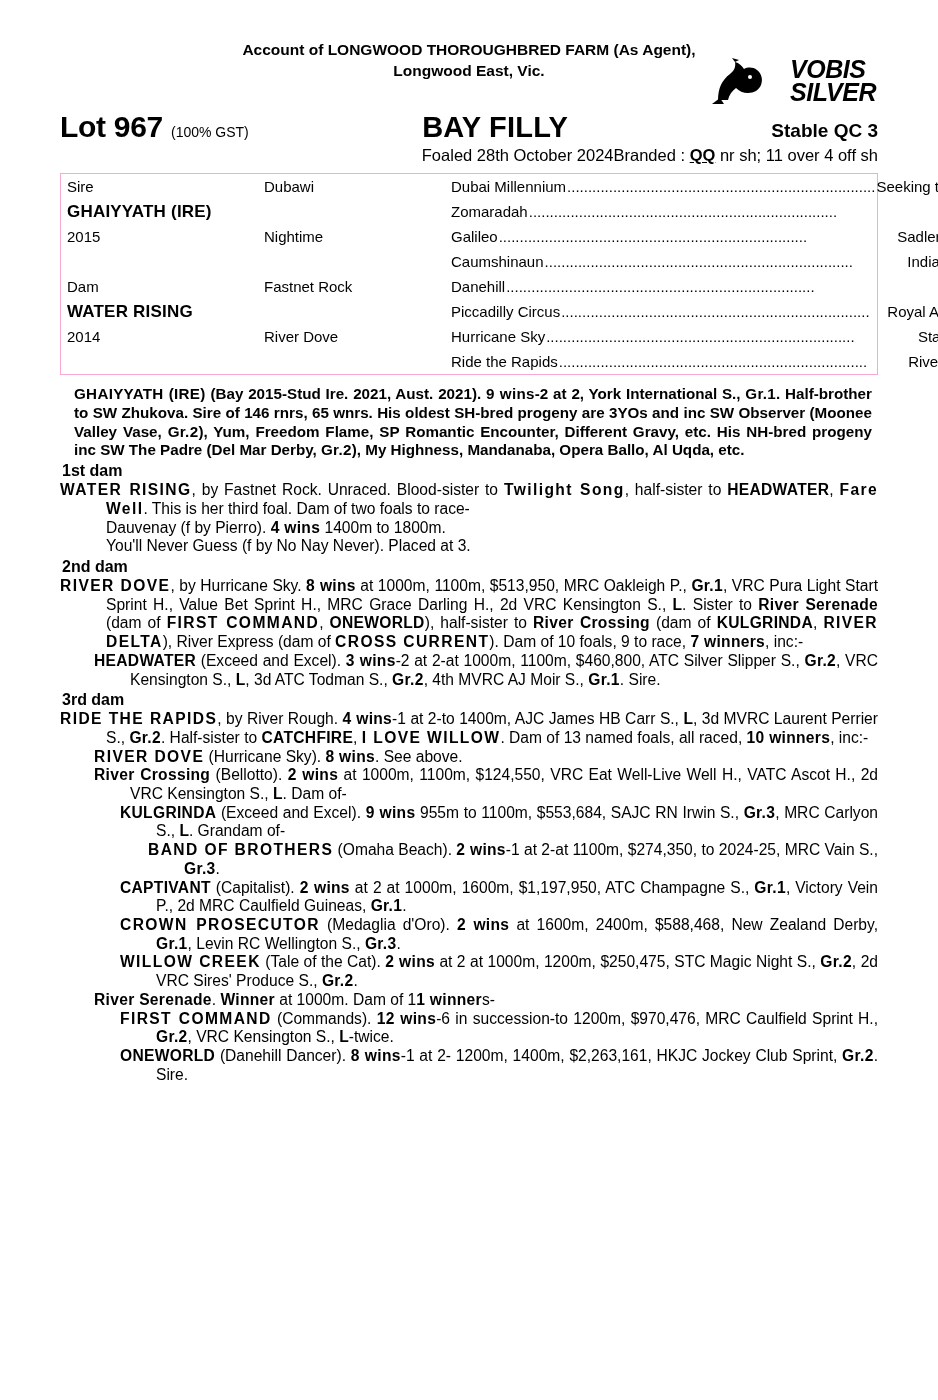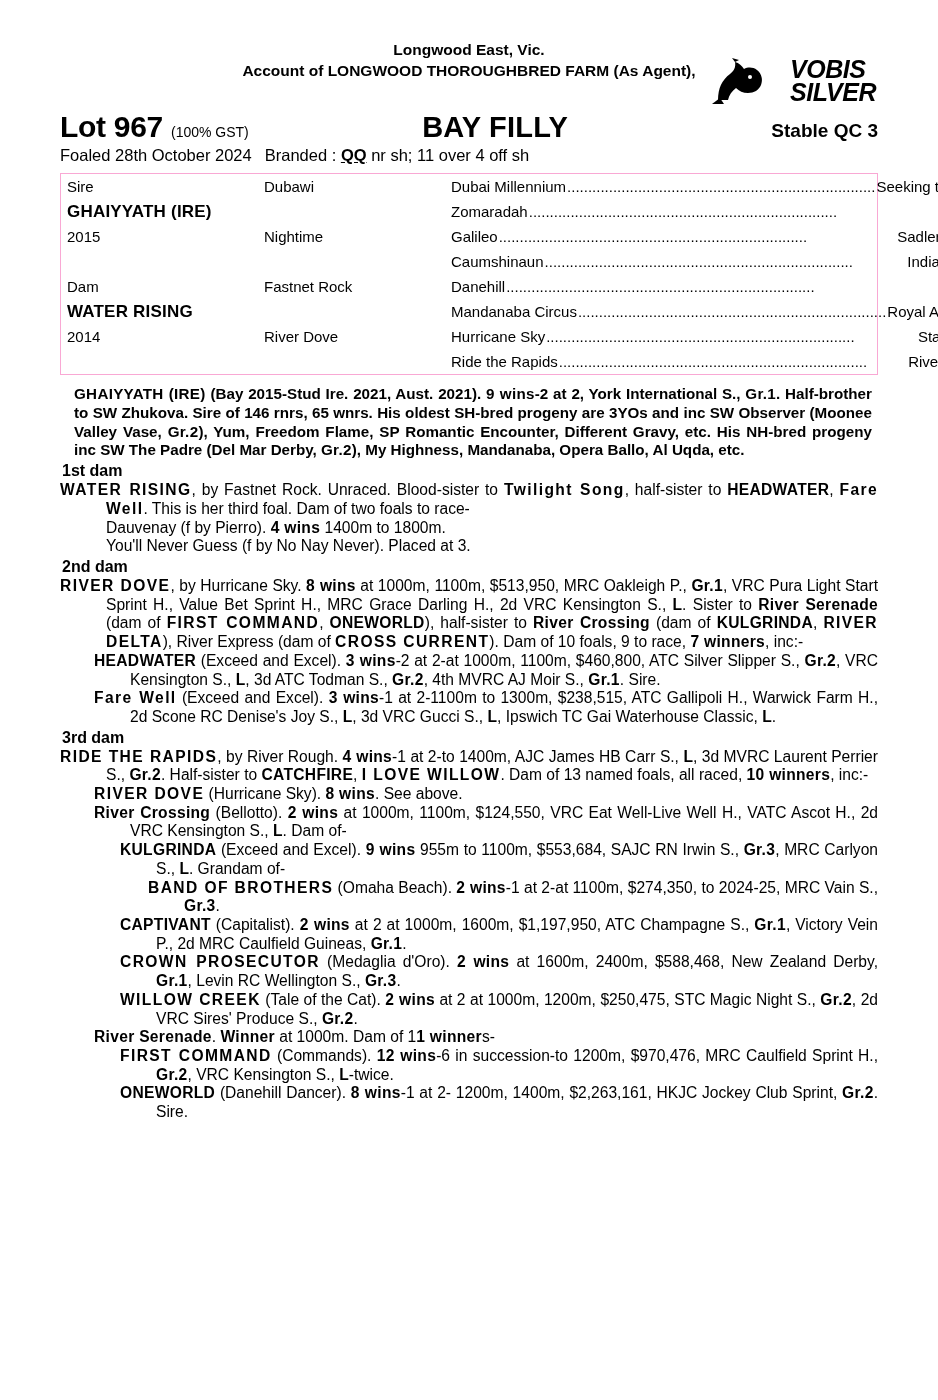--- a/index.html
+++ b/index.html
@@ -28,21 +28,21 @@
   
   .lotline{
     display:flex;align-items:baseline;justify-content:space-between;
     margin-top:12px;
   }
   .lot{font-size:30px;font-weight:bold;letter-spacing:-0.3px;margin-top:16px;}
   .lot .gst{font-size:14px;font-weight:normal;letter-spacing:0;}
   .sex{font-size:29px;font-weight:bold;letter-spacing:0.2px;margin-left:-30px;}
   .stable{font-size:19px;font-weight:bold;}
 
-  .foaled{display:flex;justify-content:flex-start;font-size:16.5px;margin-top:2px;gap:13px;}
+  .foaled{display:flex;justify-content:flex-end;font-size:16.5px;margin-top:2px;}
   .brandmark{font-weight:bold;text-decoration:underline;}
 
   
   .ped{
     margin-top:8px;border:1px solid #f9a8d4;
     display:grid;grid-template-columns:197px 187px 1fr;
     font-size:15px;line-height:1.0;
   }
   .ped .cell{padding:3px 4px 3px 6px;height:19px;display:flex;align-items:center;}
   .ped .big{font-weight:bold;font-size:17px;letter-spacing:0.2px;}
@@ -83,22 +83,22 @@
       <circle cx="38" cy="19" r="2" fill="#fff"></circle>
       <path d="M0 46 L12 46 L8 40 Z" fill="#000"></path>
     </svg>
     <div class="logo-text">
       <span class="l1">VOBIS</span>
       <span class="l2">SILVER</span>
     </div>
   </div>
 
   <div class="acct">
+    <div>Account of LONGWOOD THOROUGHBRED FARM (As Agent),</div>
     <div>Longwood East, Vic.</div>
-    <div>Account of LONGWOOD THOROUGHBRED FARM (As Agent),</div>
   </div>
 
   <div class="lotline">
     <div class="lot">
       <span>Lot 967</span>
       <span class="gst">(100% GST)</span>
     </div>
     <div class="sex">BAY FILLY</div>
     <div class="stable">Stable QC 3</div>
   </div>
@@ -158,21 +158,21 @@
       <span class="dots">
           <span class="a">Danehill</span>
           <span class="fill"></span>
         </span>
     </div>
 
     <div class="cell big">WATER RISING</div>
     <div class="cell"></div>
     <div class="cell">
       <span class="dots">
-          <span class="a">Mandanaba Circus</span>
+          <span class="a">Piccadilly Circus</span>
           <span class="fill"></span>
           <span class="b">Royal Academy</span>
         </span>
     </div>
 
     <div class="cell">2014</div>
     <div class="cell">River Dove</div>
     <div class="cell">
       <span class="dots">
           <span class="a">Hurricane Sky</span>
@@ -195,21 +195,20 @@
   <div class="sirepara"><span class="nm">GHAIYYATH (IRE)</span> (Bay 2015-Stud Ire. 2021, Aust. 2021). <span class="nm">9 wins</span>-2 at 2, York International S., <span class="nm">Gr.1</span>. Half-brother to SW Zhukova. Sire of 146 rnrs, 65 wnrs. His oldest SH-bred progeny are 3YOs and inc SW Observer (Moonee Valley Vase, <span class="nm">Gr.2</span>), Yum, Freedom Flame, SP Romantic Encounter, Different Gravy, etc. His NH-bred progeny inc SW The Padre (Del Mar Derby, <span class="nm">Gr.2</span>), My Highness, Mandanaba, Opera Ballo, Al Uqda, etc.</div>
 
   <div class="sect-h">1st dam</div>
   <div class="blk hang1 row"><span class="nmsp">WATER RISING</span>, by Fastnet Rock. Unraced. Blood-sister to <span class="nmsp">Twilight Song</span>, half-sister to <span class="nm">HEADWATER</span>, <span class="nmsp">Fare Well</span>. This is her third foal. Dam of two foals to race-</div>
   <div class="blk ind1 row">Dauvenay (f by Pierro). <span class="nm">4 wins</span> 1400m to 1800m.</div>
   <div class="blk ind1 row">You'll Never Guess (f by No Nay Never). Placed at 3.</div>
 
   <div class="sect-h">2nd dam</div>
   <div class="blk hang1 row"><span class="nmsp">RIVER DOVE</span>, by Hurricane Sky. <span class="nm">8 wins</span> at 1000m, 1100m, $513,950, MRC Oakleigh P., <span class="nm">Gr.1</span>, VRC Pura Light Start Sprint H., Value Bet Sprint H., MRC Grace Darling H., 2d VRC Kensington S., <b>L</b>. Sister to <span class="nm">River Serenade</span> (dam of <span class="nmsp">FIRST COMMAND</span>, <span class="nm">ONEWORLD</span>), half-sister to <span class="nm">River Crossing</span> (dam of <span class="nm">KULGRINDA</span>, <span class="nmsp">RIVER DELTA</span>), River Express (dam of <span class="nmsp">CROSS CURRENT</span>). Dam of 10 foals, 9 to race, <span class="nm">7 winners</span>, inc:-</div>
   <div class="blk hang2 row"><span class="nm">HEADWATER</span> (Exceed and Excel). <span class="nm">3 wins</span>-2 at 2-at 1000m, 1100m, $460,800, ATC Silver Slipper S., <span class="nm">Gr.2</span>, VRC Kensington S., <b>L</b>, 3d ATC Todman S., <span class="nm">Gr.2</span>, 4th MVRC AJ Moir S., <span class="nm">Gr.1</span>. Sire.</div>
-  <div class="blk hang2 row"><span class="nmsp">Fare Well</span> (Exceed and Excel). <span class="nm">3 wins</span>-1 at 2-1100m to 1300m, $238,515, ATC Gallipoli H., Warwick Farm H., 2d Scone RC Denise's Joy S., <b>L</b>, 3d VRC Gucci S., <b>L</b>, Ipswich TC Gai Waterhouse Classic, <b>L</b>.</div>
 
   <div class="sect-h">3rd dam</div>
   <div class="blk hang1 row"><span class="nmsp">RIDE THE RAPIDS</span>, by River Rough. <span class="nm">4 wins</span>-1 at 2-to 1400m, AJC James HB Carr S., <b>L</b>, 3d MVRC Laurent Perrier S., <span class="nm">Gr.2</span>. Half-sister to <span class="nm">CATCHFIRE</span>, <span class="nmsp">I LOVE WILLOW</span>. Dam of 13 named foals, all raced, <span class="nm">10 winners</span>, inc:-</div>
   <div class="blk hang2 row"><span class="nmsp">RIVER DOVE</span> (Hurricane Sky). <span class="nm">8 wins</span>. See above.</div>
   <div class="blk hang2 row"><span class="nm">River Crossing</span> (Bellotto). <span class="nm">2 wins</span> at 1000m, 1100m, $124,550, VRC Eat Well-Live Well H., VATC Ascot H., 2d VRC Kensington S., <b>L</b>. Dam of-</div>
   <div class="blk hang3 row"><span class="nm">KULGRINDA</span> (Exceed and Excel). <span class="nm">9 wins</span> 955m to 1100m, $553,684, SAJC RN Irwin S., <span class="nm">Gr.3</span>, MRC Carlyon S., <b>L</b>. Grandam of-</div>
   <div class="blk hang4 row"><span class="nmsp">BAND OF BROTHERS</span> (Omaha Beach). <span class="nm">2 wins</span>-1 at 2-at 1100m, $274,350, to 2024-25, MRC Vain S., <span class="nm">Gr.3</span>.</div>
   <div class="blk hang3 row"><span class="nm">CAPTIVANT</span> (Capitalist). <span class="nm">2 wins</span> at 2 at 1000m, 1600m, $1,197,950, ATC Champagne S., <span class="nm">Gr.1</span>, Victory Vein P., 2d MRC Caulfield Guineas, <span class="nm">Gr.1</span>.</div>
   <div class="blk hang3 row"><span class="nmsp">CROWN PROSECUTOR</span> (Medaglia d'Oro). <span class="nm">2 wins</span> at 1600m, 2400m, $588,468, New Zealand Derby, <span class="nm">Gr.1</span>, Levin RC Wellington S., <span class="nm">Gr.3</span>.</div>
   <div class="blk hang3 row"><span class="nmsp">WILLOW CREEK</span> (Tale of the Cat). <span class="nm">2 wins</span> at 2 at 1000m, 1200m, $250,475, STC Magic Night S., <span class="nm">Gr.2</span>, 2d VRC Sires' Produce S., <span class="nm">Gr.2</span>.</div>

